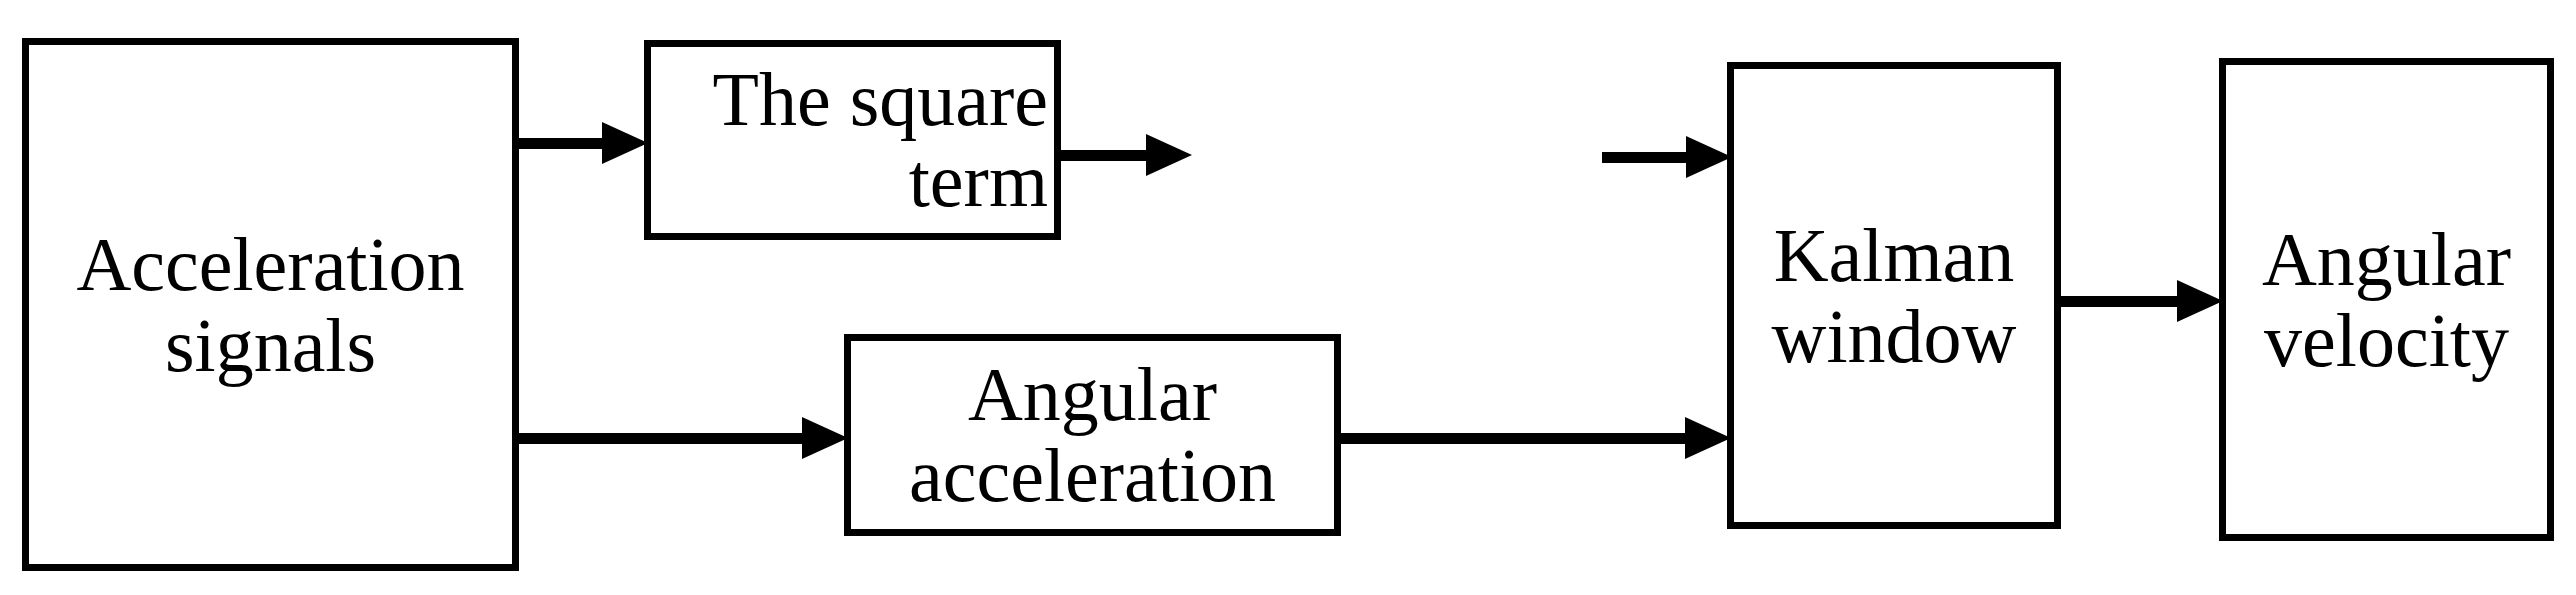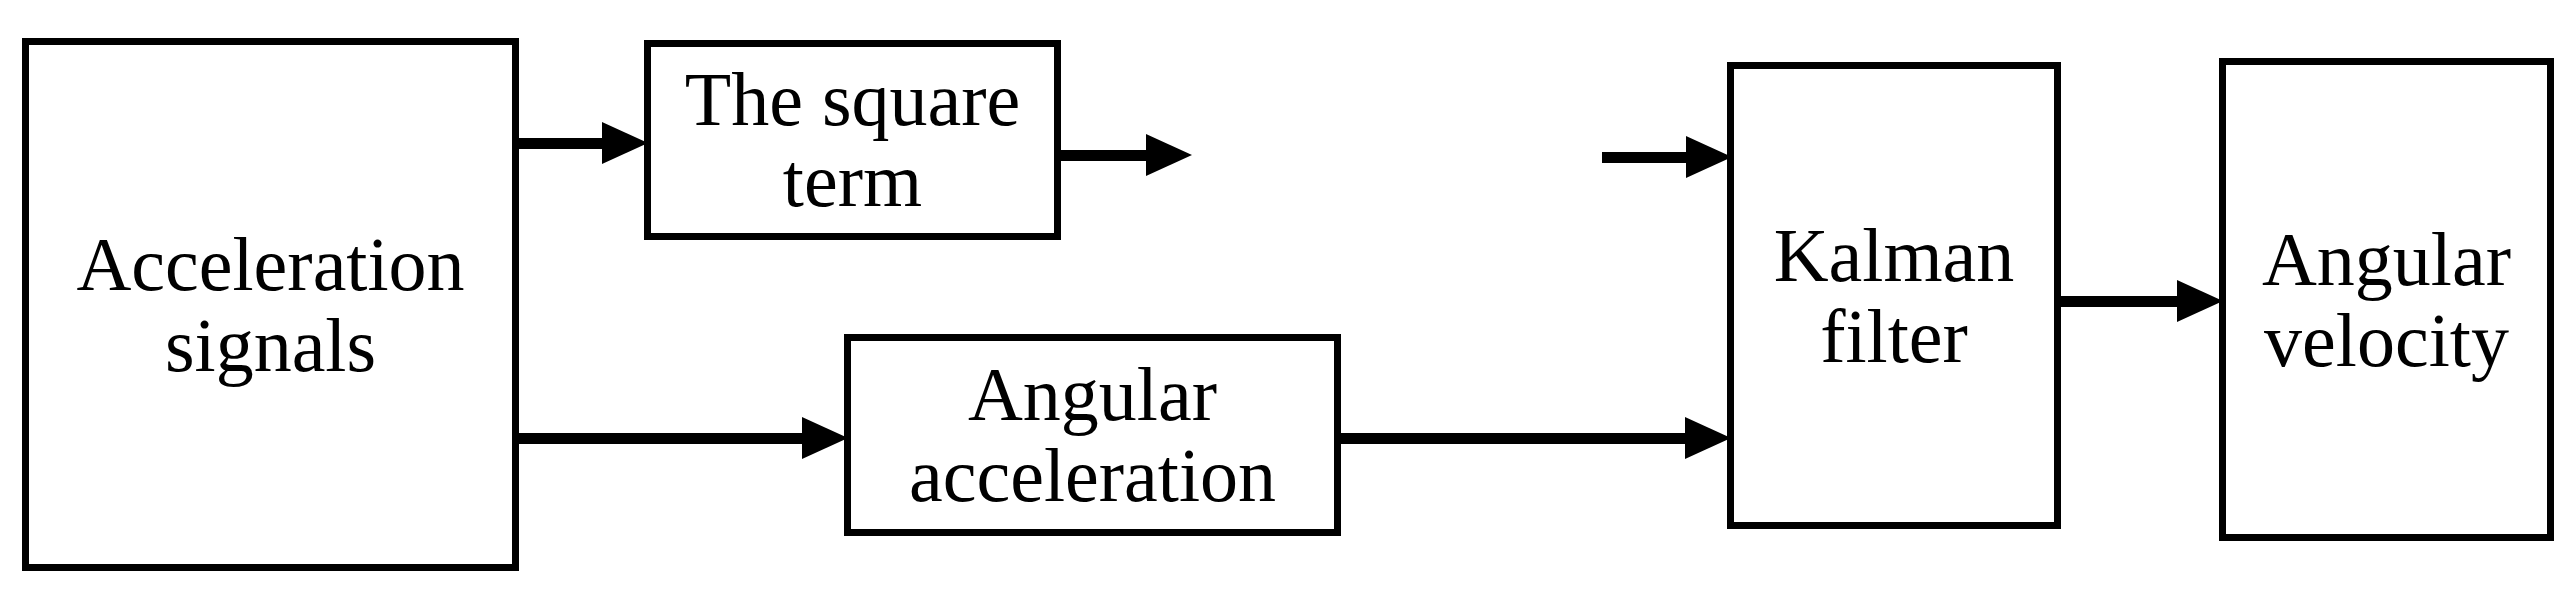--- a/index.html
+++ b/index.html
@@ -30,21 +30,21 @@
   }
   .node .label {
     display: block;
     width: 100%;
     padding: 0 6px;
     white-space: pre-line;
   }
 
   
   #node-acceleration-signals { left: 22px;   top: 38px;  width: 497px; height: 533px; font-size: 76px; }
-  #node-square-term          { left: 644px;  top: 40px;  width: 417px; height: 200px; font-size: 76px; }
+  #node-square-term          { left: 644px;  top: 40px;  width: 417px; height: 200px; font-size: 76px; text-align: right; }
   #node-sliding-window       { left: 1188px; top: 37px;  width: 417px; height: 206px; font-size: 76px; }
   #node-angular-acceleration { left: 844px;  top: 334px; width: 497px; height: 202px; font-size: 76px; }
   #node-kalman-filter        { left: 1727px; top: 62px;  width: 334px; height: 467px; font-size: 76px; }
   #node-angular-velocity     { left: 2219px; top: 58px;  width: 335px; height: 483px; font-size: 76px; }
 
   
   .conn {
     position: absolute;
     height: 0;
     pointer-events: none;
@@ -95,21 +95,21 @@
   </div>
 
 
   <div class="node" id="node-angular-acceleration">
     <span class="label">Angular
 acceleration</span>
   </div>
 
   <div class="node" id="node-kalman-filter">
     <span class="label">Kalman
-filter</span>
+window</span>
   </div>
 
   <div class="node" id="node-angular-velocity">
     <span class="label">Angular
 velocity</span>
   </div>
 
   <div class="conn" id="conn-signals-to-square">
     <div class="shaft" style="width: 89px;"></div>
     <div class="head" style="left: 87px;"></div>

